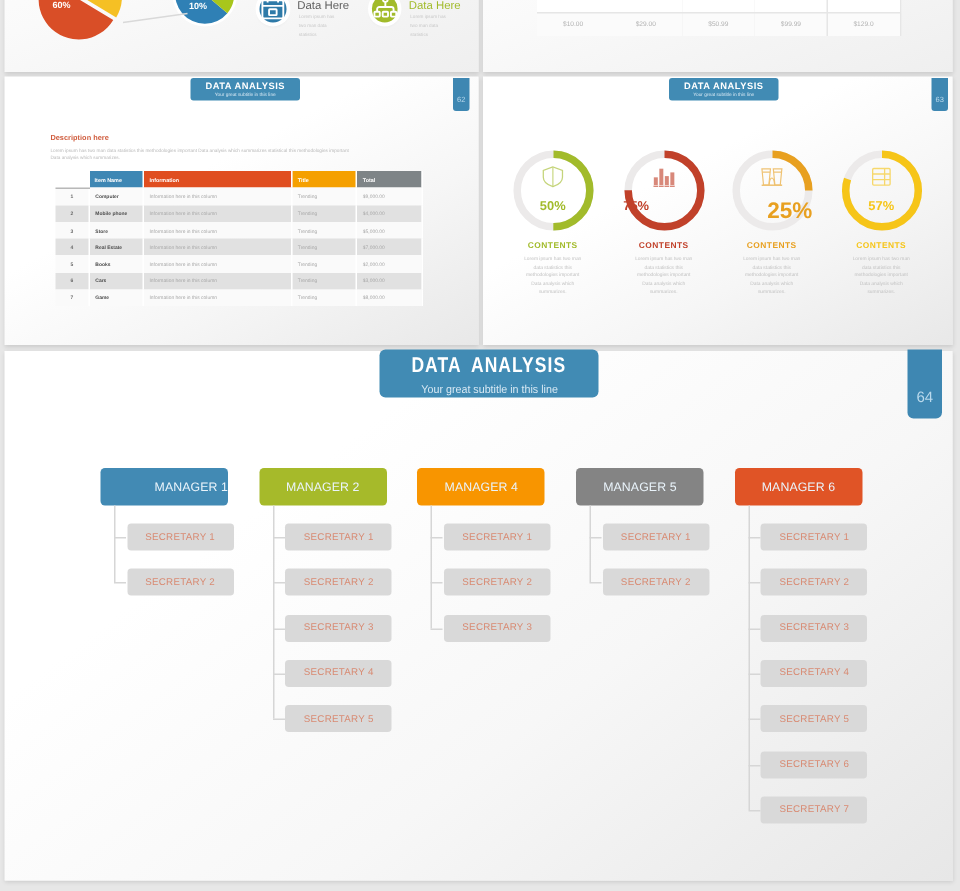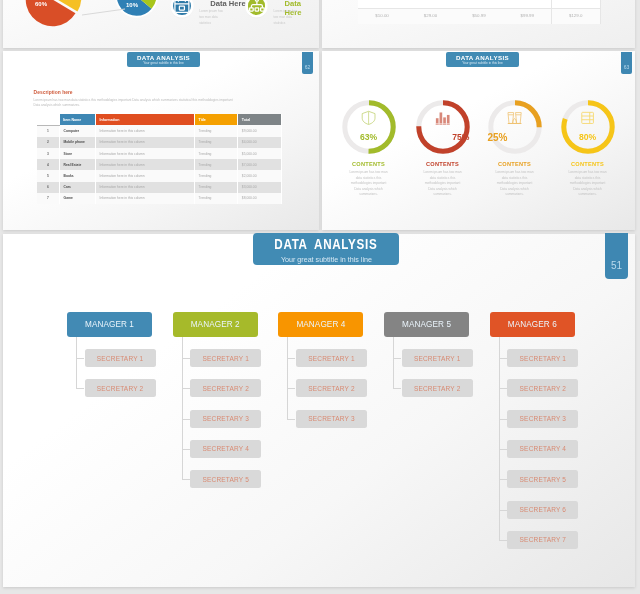--- a/index.html
+++ b/index.html
@@ -53,21 +53,21 @@
   .desc-h{position:absolute;color:#cf5b3c;font-weight:bold;}
   .desc-p{position:absolute;color:#b9b9b9;line-height:1.55;}
   table.dt{position:absolute;border-collapse:collapse;}
   table.dt td,table.dt th{padding:0;}
 
   
   .donutwrap{position:absolute;}
   .dlabel{position:absolute;text-align:center;font-weight:bold;letter-spacing:.07em;}
   .dbody{position:absolute;text-align:center;color:#c2c2c2;line-height:1.5;}
   .circicon{position:absolute;border-radius:50%;display:flex;align-items:center;justify-content:center;}
-  .dh-t{position:absolute;font-weight:bold;margin-left:12px;}
+  .dh-t{position:absolute;font-weight:normal;}
   .dh-p{position:absolute;color:#c9c9c9;line-height:1.6;}
 
   #rib64{left:253px;top:233px;width:146px;height:32px;border-radius:4px;}
   #rib64 .t1{font-size:14.2px;transform:scaleX(.82);word-spacing:4px;line-height:1.1;margin-top:2.5px;}
   #rib64 .t2{font-size:7.6px;margin-top:2.8px;transform:scaleX(.94);}
   #pb64{left:605px;top:233px;width:23px;height:38px;font-size:10px;padding-bottom:8px;
         border-bottom-left-radius:4px;border-bottom-right-radius:4px;}
 
   #rib62{left:127px;top:52px;width:73px;height:15px;border-radius:2px;}
   #rib62 .t1{font-size:6.2px;}
@@ -231,79 +231,79 @@
     <div class="slide" id="s63">
       <div id="donuts63">
           <div class="donutwrap" style="left: 19.5px; top: 48.5px; width: 54px; height: 54px;"><svg width="54" height="54" viewBox="0 0 54 54">
               <circle cx="27" cy="27" r="24.2" fill="none" stroke="#eceaea" stroke-width="5"></circle>
               <circle cx="27" cy="27" r="24.2" fill="none" stroke="#a2bb2b" stroke-width="5" stroke-dasharray="76.026542216873 152.053084433746" transform="rotate(-90 27 27)"></circle>
             </svg></div>
           <div style="position: absolute; left: 38.9px; top: 59.3px; width: 15.2px; height: 15.8px; color: rgb(162, 187, 43); opacity: 0.62;"><svg viewBox="0 0 24 24" width="100%" height="100%" fill="none" stroke="currentColor" stroke-width="1.35" stroke-linejoin="miter">
               <path d="M12 1.6 1.9 5.2v7.3c0 4.4 4.0 8.0 10.1 9.9 6.1-1.9 10.1-5.5 10.1-9.9V5.2L12 1.6z"></path>
               <path d="M12 1.9v20.2" stroke-width="1.2"></path>
             </svg></div>
-          <div style="position: absolute; left: 19.5px; top: 80.7px; width: 54px; text-align: center; font-size: 8.6px; font-weight: bold; color: rgb(162, 187, 43);">63%</div>
+          <div style="position: absolute; left: 19.5px; top: 80.7px; width: 54px; text-align: center; font-size: 8.6px; font-weight: bold; color: rgb(162, 187, 43);">50%</div>
           <div class="dlabel" style="left: 6.5px; top: 110px; width: 80px; font-size: 5.6px; letter-spacing: 0.055em; color: rgb(162, 187, 43);">CONTENTS</div>
           <div class="dbody" style="left: 26.5px; top: 119px; width: 40px; font-size: 3.25px; line-height: 1.72;">Lorem ipsum has two man data statistics this methodologies important Data analysis which summarizes.</div>
           <div class="donutwrap" style="left: 93.5px; top: 48.5px; width: 54px; height: 54px;"><svg width="54" height="54" viewBox="0 0 54 54">
               <circle cx="27" cy="27" r="24.2" fill="none" stroke="#eceaea" stroke-width="5"></circle>
               <circle cx="27" cy="27" r="24.2" fill="none" stroke="#c1412a" stroke-width="5" stroke-dasharray="114.0398133253095 152.053084433746" transform="rotate(-90 27 27)"></circle>
             </svg></div>
           <div style="position: absolute; left: 112.9px; top: 59.3px; width: 15.2px; height: 15.8px; color: rgb(193, 65, 42); opacity: 0.62;"><svg viewBox="0 0 24 24" width="100%" height="100%" fill="currentColor">
               <rect x="1.4" y="12.5" width="4.2" height="8.1"></rect>
               <rect x="7.2" y="3.4" width="4.2" height="17.2"></rect>
               <rect x="13.0" y="11.2" width="4.2" height="9.4"></rect>
               <rect x="18.8" y="7.3" width="4.2" height="13.3"></rect>
               <rect x="1.0" y="21.2" width="5.0" height="1.5"></rect>
               <rect x="6.8" y="21.2" width="5.0" height="1.5"></rect>
               <rect x="12.6" y="21.2" width="5.0" height="1.5"></rect>
               <rect x="18.4" y="21.2" width="5.0" height="1.5"></rect>
             </svg></div>
-          <div style="position: absolute; left: 93.5px; top: 80.7px; width: 54px; text-align: right; font-size: 8.6px; font-weight: bold; color: rgb(193, 65, 42);">75%</div>
+          <div style="position: absolute; left: 93.5px; top: 80.7px; width: 54px; text-align: left; font-size: 8.6px; font-weight: bold; color: rgb(193, 65, 42);">75%</div>
           <div class="dlabel" style="left: 80.5px; top: 110px; width: 80px; font-size: 5.6px; letter-spacing: 0.055em; color: rgb(193, 65, 42);">CONTENTS</div>
           <div class="dbody" style="left: 100.5px; top: 119px; width: 40px; font-size: 3.25px; line-height: 1.72;">Lorem ipsum has two man data statistics this methodologies important Data analysis which summarizes.</div>
           <div class="donutwrap" style="left: 165.5px; top: 48.5px; width: 54px; height: 54px;"><svg width="54" height="54" viewBox="0 0 54 54">
               <circle cx="27" cy="27" r="24.2" fill="none" stroke="#eceaea" stroke-width="5"></circle>
               <circle cx="27" cy="27" r="24.2" fill="none" stroke="#e8a020" stroke-width="5" stroke-dasharray="38.0132711084365 152.053084433746" transform="rotate(-90 27 27)"></circle>
             </svg></div>
           <div style="position: absolute; left: 184.9px; top: 59.3px; width: 15.2px; height: 15.8px; color: rgb(232, 160, 32); opacity: 0.62;"><svg viewBox="0 0 24 24" width="100%" height="100%" fill="none" stroke="currentColor" stroke-width="1.25" stroke-linejoin="miter">
               <path d="M1.5 3.6h9.0l-1.7 17.2H3.2L1.5 3.6z"></path>
               <path d="M13.5 3.6h9.0l-1.7 17.2h-5.6L13.5 3.6z"></path>
               <path d="M1.9 7.1h8.2M13.9 7.1h8.2"></path>
               <path d="M9.1 20.8c.3-5.0 1.3-7.6 2.9-7.6s2.6 2.6 2.9 7.6"></path>
               <path d="M1.2 20.8h21.6" stroke-width="1.6"></path>
             </svg></div>
-          <div style="position: absolute; left: 165.5px; top: 80.7px; width: 54px; text-align: left; font-size: 10px; font-weight: bold; color: rgb(232, 160, 32);">25%</div>
+          <div style="position: absolute; left: 165.5px; top: 80.7px; width: 54px; text-align: right; font-size: 15px; font-weight: bold; color: rgb(232, 160, 32);">25%</div>
           <div class="dlabel" style="left: 152.5px; top: 110px; width: 80px; font-size: 5.6px; letter-spacing: 0.055em; color: rgb(232, 160, 32);">CONTENTS</div>
           <div class="dbody" style="left: 172.5px; top: 119px; width: 40px; font-size: 3.25px; line-height: 1.72;">Lorem ipsum has two man data statistics this methodologies important Data analysis which summarizes.</div>
           <div class="donutwrap" style="left: 238.5px; top: 48.5px; width: 54px; height: 54px;"><svg width="54" height="54" viewBox="0 0 54 54">
               <circle cx="27" cy="27" r="24.2" fill="none" stroke="#eceaea" stroke-width="5"></circle>
               <circle cx="27" cy="27" r="24.2" fill="none" stroke="#f6c518" stroke-width="5" stroke-dasharray="121.6424675469968 152.053084433746" transform="rotate(-90 27 27)"></circle>
             </svg></div>
           <div style="position: absolute; left: 257.9px; top: 59.3px; width: 15.2px; height: 15.8px; color: rgb(246, 197, 24); opacity: 0.62;"><svg viewBox="0 0 24 24" width="100%" height="100%" fill="none" stroke="currentColor" stroke-width="1.4">
               <rect x="2.8" y="3.2" width="18.4" height="17.6" rx="1.2"></rect>
               <path d="M2.8 9h18.4M2.8 14.9h18.4M15.4 3.2v17.6"></path>
             </svg></div>
-          <div style="position: absolute; left: 238.5px; top: 80.7px; width: 54px; text-align: center; font-size: 8.6px; font-weight: bold; color: rgb(246, 197, 24);">80%</div>
+          <div style="position: absolute; left: 238.5px; top: 80.7px; width: 54px; text-align: center; font-size: 8.6px; font-weight: bold; color: rgb(246, 197, 24);">57%</div>
           <div class="dlabel" style="left: 225.5px; top: 110px; width: 80px; font-size: 5.6px; letter-spacing: 0.055em; color: rgb(246, 197, 24);">CONTENTS</div>
           <div class="dbody" style="left: 245.5px; top: 119px; width: 40px; font-size: 3.25px; line-height: 1.72;">Lorem ipsum has two man data statistics this methodologies important Data analysis which summarizes.</div>
         </div>
     </div>
     <div class="ribbon" id="rib63">
       <div class="t1">DATA ANALYSIS</div>
       <div class="t2">Your great subtitle in this line</div>
     </div>
     <div class="pbadge" id="pb63">
       <span>63</span>
     </div>
   </div>
   <div id="row3">
     <div class="slide" id="s64">
       <div id="org64">
-          <div class="mgr" style="left: 64px; top: 78px; background: rgb(66, 138, 180);">
+          <div class="mgr" style="left: 64px; top: 78px; background: rgb(66, 138, 180); justify-content: flex-end;">
             <span>MANAGER 1</span>
           </div>
           <div class="vline" style="left: 72.8px; top: 103px; height: 51.3px;"></div>
           <div class="hline" style="left: 72.8px; top: 124px; width: 8.3px;"></div>
           <div class="sec" style="left: 81.6px; top: 115px;">
             <span>SECRETARY 1</span>
           </div>
           <div class="hline" style="left: 72.8px; top: 154.3px; width: 8.3px;"></div>
           <div class="sec" style="left: 81.6px; top: 145.3px;">
             <span>SECRETARY 2</span>
@@ -392,16 +392,16 @@
           <div class="sec" style="left: 504.4px; top: 296.8px;">
             <span>SECRETARY 7</span>
           </div>
         </div>
     </div>
     <div class="ribbon" id="rib64">
       <div class="t1">DATA ANALYSIS</div>
       <div class="t2">Your great subtitle in this line</div>
     </div>
     <div class="pbadge" id="pb64">
-      <span>51</span>
+      <span>64</span>
     </div>
   </div>
 </div>
 
 </body></html>

